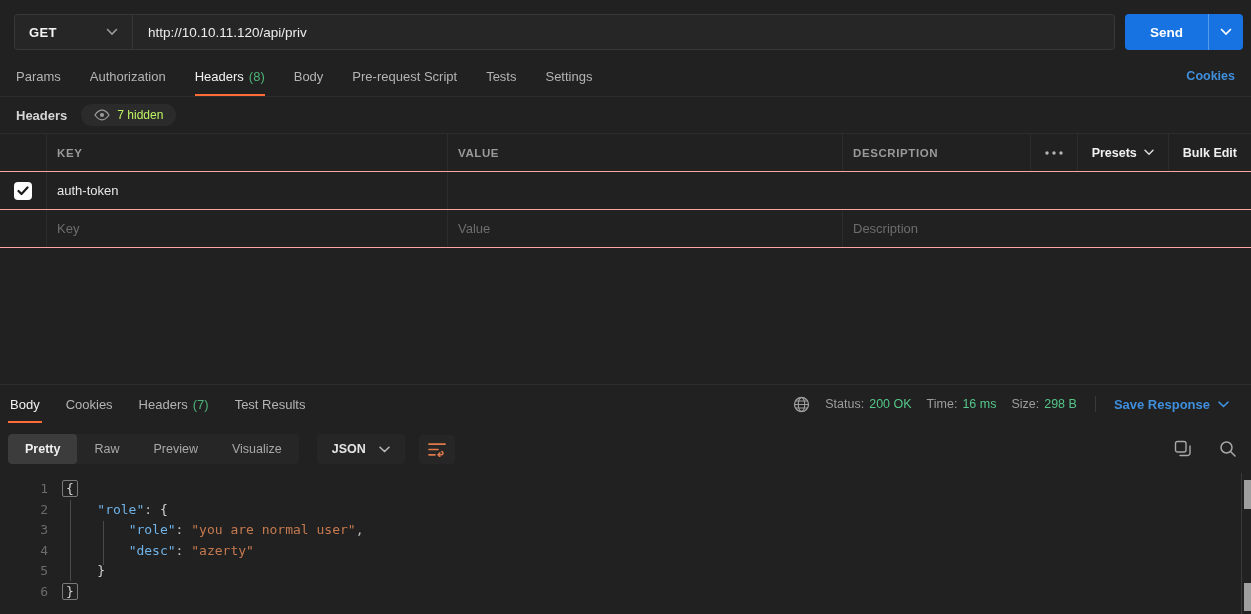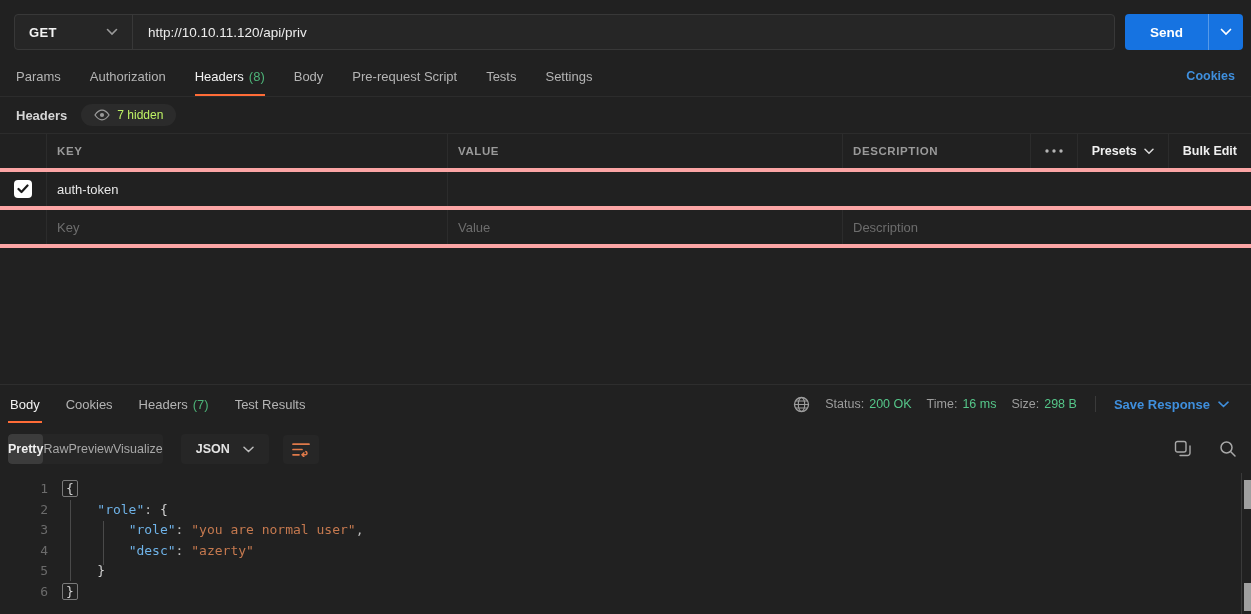--- a/index.html
+++ b/index.html
@@ -36,21 +36,21 @@
 
   
   .headers-row { display:flex; align-items:center; gap:14px; padding:8px 16px; height:36px; }
   .headers-title { font-size:13px; font-weight:bold; color:#d6d6d6; }
   .hidden-pill { display:flex; align-items:center; gap:7px; background:#2b2b2b;
     border-radius:20px; padding:4px 13px; cursor:pointer; }
   .hidden-pill span { font-size:12px; color:#bef264; }
 
   
   .kv-table { border-top:1px solid #2c2c2c; font-size:13px; }
-  .kv-row { display:grid; grid-template-columns:47px 401px 395px 1fr; border-bottom:4px solid #fca5a5; height:38px; }
+  .kv-row { display:grid; grid-template-columns:47px 401px 395px 1fr; border-bottom:1px solid #fca5a5; height:38px; }
   .kv-cell { display:flex; align-items:center; padding:0 10px; border-right:1px solid #2c2c2c;
     overflow:hidden; white-space:nowrap; }
   .kv-cell.last { border-right:none; }
   .kv-head .kv-cell { color:#9a9a9a; font-size:11.5px; font-weight:bold; letter-spacing:.6px; }
   .desc-head { display:flex; align-items:stretch; padding:0; }
   .desc-label { flex:1; display:flex; align-items:center; padding:0 10px; }
   .head-action { display:flex; align-items:center; justify-content:center; border-left:1px solid #2c2c2c;
     padding:0 14px; cursor:pointer; color:#f0f0f0; font-size:12.5px; font-weight:bold; letter-spacing:0; }
   .head-action.presets { gap:7px; }
   .checkbox-cell { justify-content:center; padding:0; }
@@ -68,21 +68,21 @@
   .resp-meta { margin-left:auto; display:flex; align-items:center; gap:15px; padding-right:14px; font-size:12.5px; }
   .meta-pair { display:flex; gap:5px; align-items:center; }
   .meta-label { color:#9d9d9d; }
   .meta-value { color:#55c689; }
   .meta-divider { width:1px; height:16px; background:#3a3a3a; margin:0 3px; }
   .save-response { display:flex; align-items:center; gap:8px; color:#3f8fdd; font-weight:bold; font-size:13px; cursor:pointer; }
 
   
   .view-bar { display:flex; align-items:center; padding:10px 14px 8px 8px; height:50px; }
   .segmented { display:flex; background:#262626; border-radius:4px; padding:0; overflow:hidden; }
-  .segment { padding:8px 0; font-size:12.5px; color:#a8a8a8; cursor:pointer; border-radius:4px; }
+  .segment { padding:8px 17px; font-size:12.5px; color:#a8a8a8; cursor:pointer; border-radius:4px; }
   .segment.active { background:#3c3c3c; color:#f0f0f0; font-weight:bold; }
   .lang-select { display:flex; align-items:center; gap:13px; background:#262626; border-radius:4px;
     padding:8px 15px; margin-left:18px; cursor:pointer;text-align:right; }
   .lang-select span { font-size:12.5px; font-weight:bold; color:#e4e4e4; }
   .wrap-btn { background:#262626; border-radius:4px; padding:7px 9px; margin-left:14px; cursor:pointer; }
   .view-icons { margin-left:auto; display:flex; align-items:center; gap:27px; }
   .icon-btn { cursor:pointer; }
 
   
   .code-area { position:relative; flex:1; padding-top:6px; overflow:hidden;

